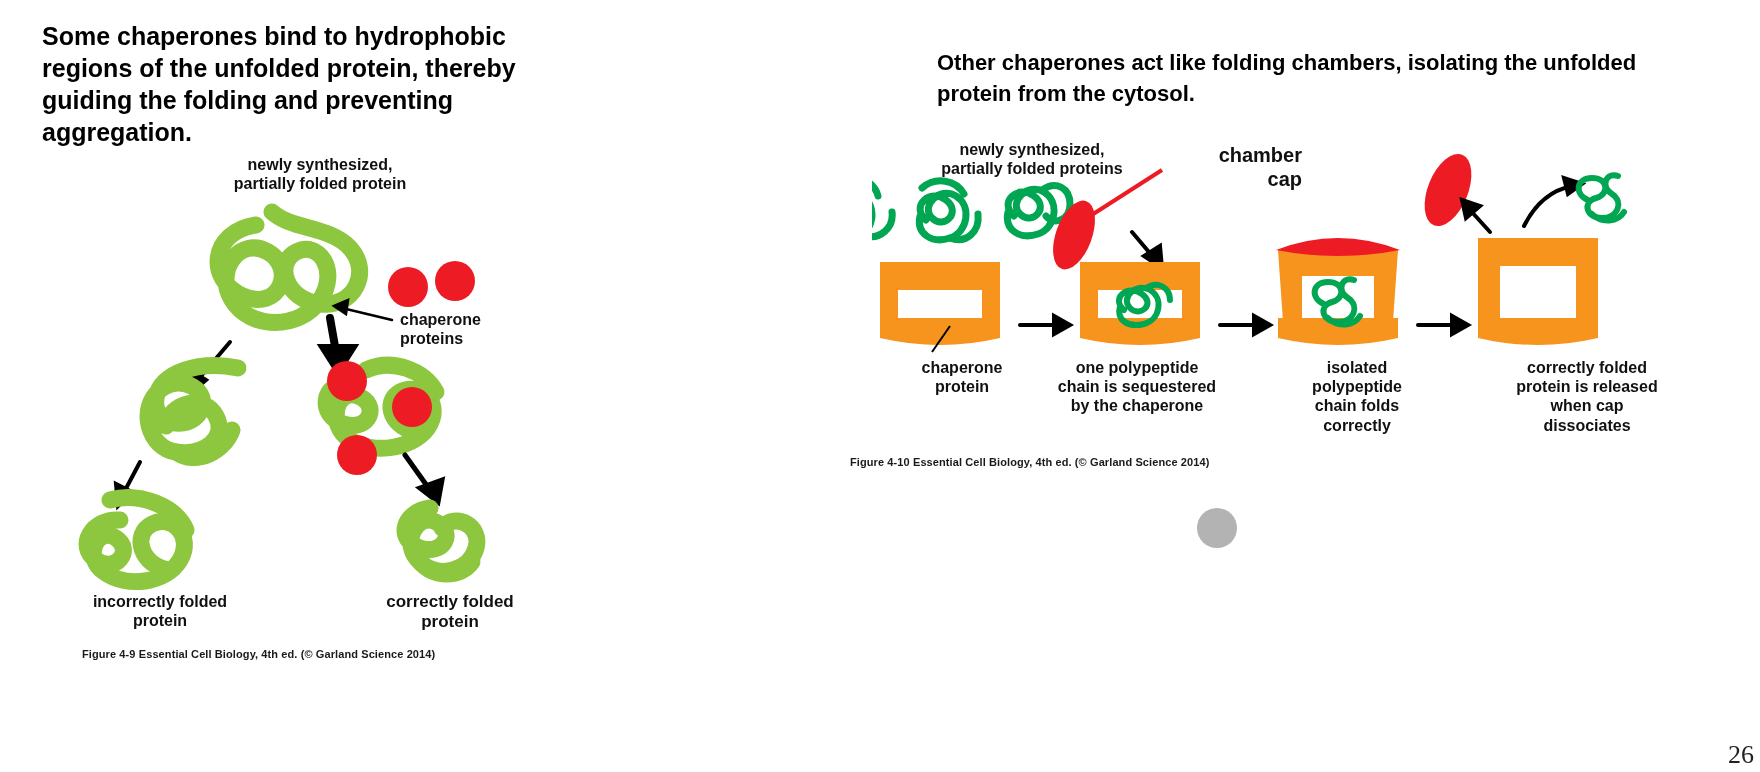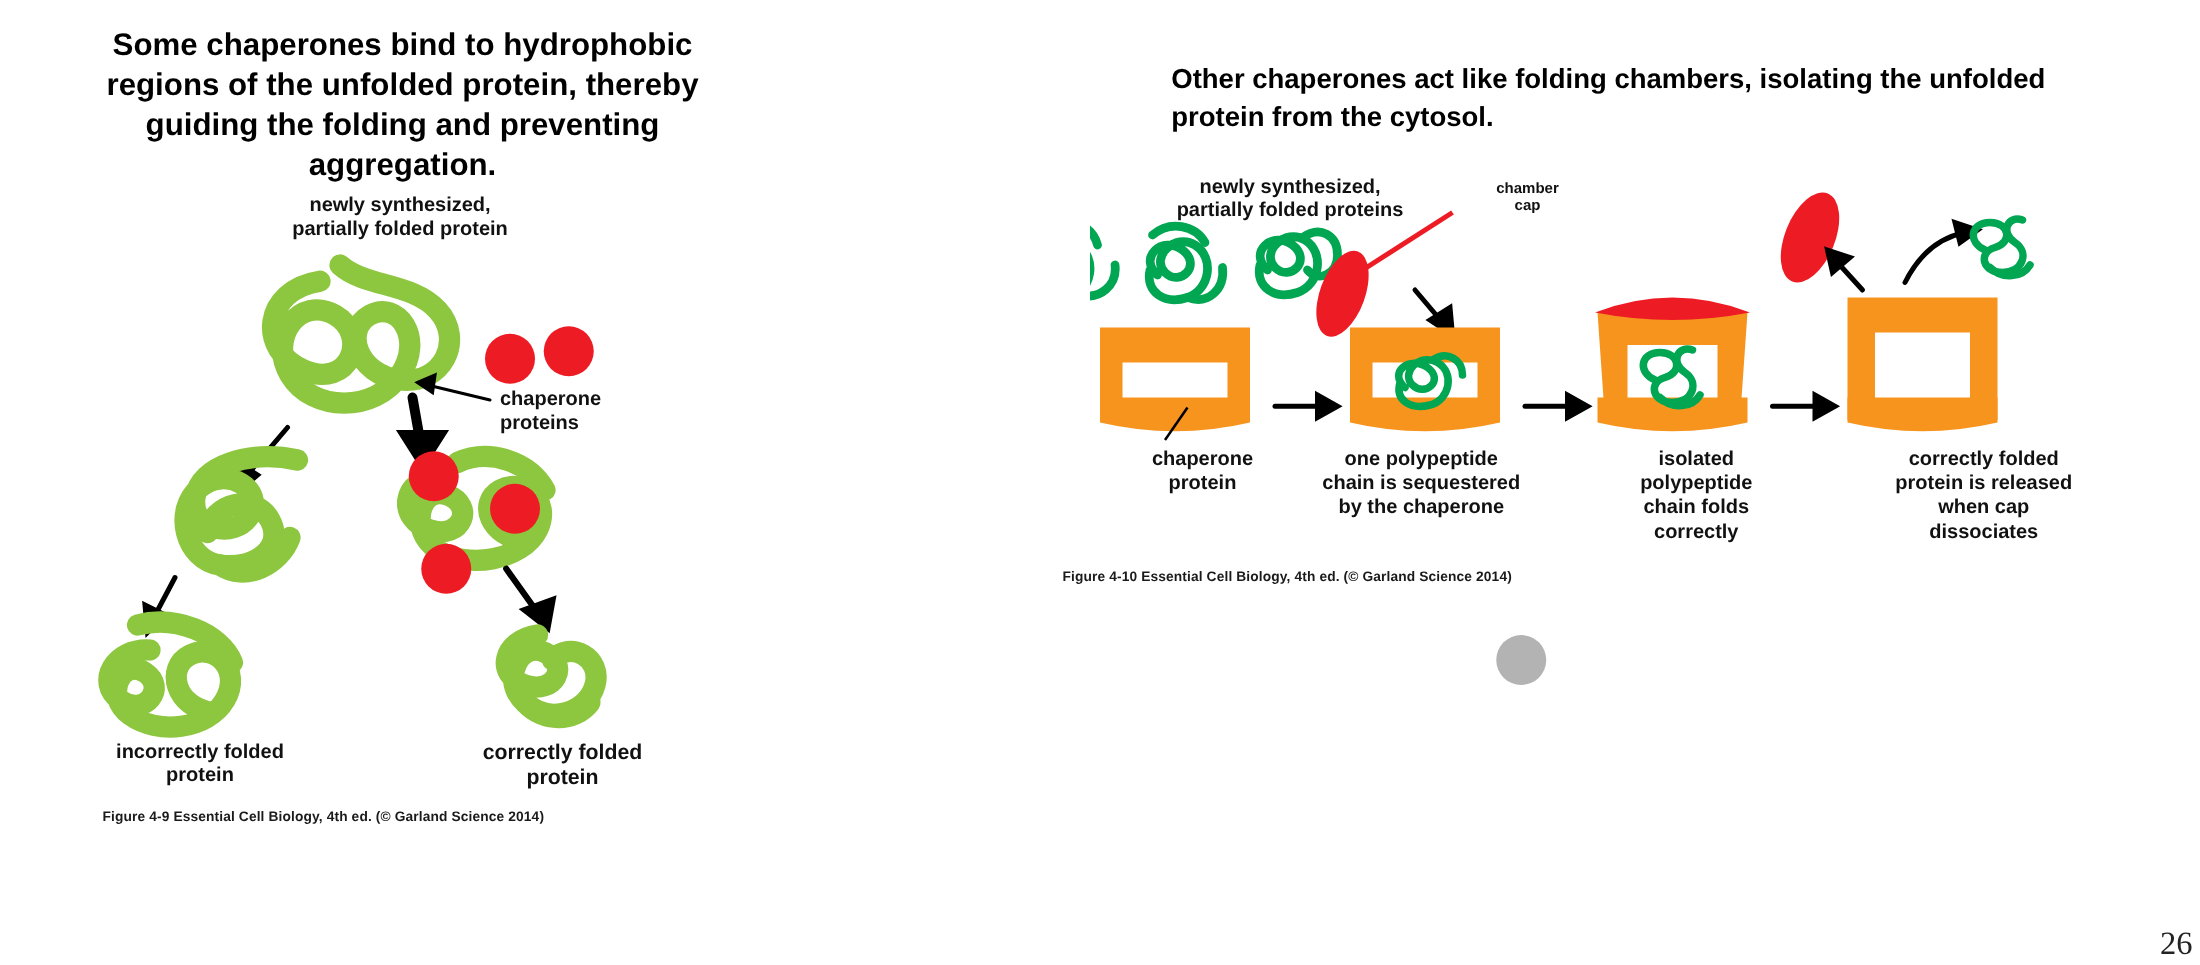--- a/index.html
+++ b/index.html
@@ -31,21 +31,20 @@
   }
   .heading-left {
     position: absolute;
     left: 42px;
     top: 20px;
     width: 560px;
     font-size: 25px;
     font-weight: bold;
     line-height: 1.28;
     color: #000;
-    text-align: center;
   }
 
   .label {
     position: absolute;
     font-weight: bold;
     text-align: center;
     line-height: 1.2;
     color: #111;
   }
 
@@ -211,21 +210,21 @@
     </svg>
   </div>
 
   <div class="right-panel">
 
     <div class="heading-right">Other chaperones act like folding chambers, isolating the unfolded protein from the cytosol.</div>
 
     <div class="label" style="left:-50px; top:140px; width:420px; font-size:16px; white-space:pre-line;">newly synthesized,
 partially folded proteins</div>
 
-    <div class="label" style="left:270px; top:143px; width:160px; font-size:12px; text-align:center; white-space:pre-line;">chamber
+    <div class="label" style="left:270px; top:143px; width:160px; font-size:20px; text-align:right; white-space:pre-line;">chamber
 cap</div>
 
     <div class="label" style="left:-35px; top:358px; width:250px; font-size:16px; white-space:pre-line;">chaperone
 protein</div>
 
     <div class="label" style="left:120px; top:358px; width:290px; font-size:16px; white-space:pre-line;">one polypeptide
 chain is sequestered
 by the chaperone</div>
 
     <div class="label" style="left:370px; top:358px; width:230px; font-size:16px; white-space:pre-line;">isolated

